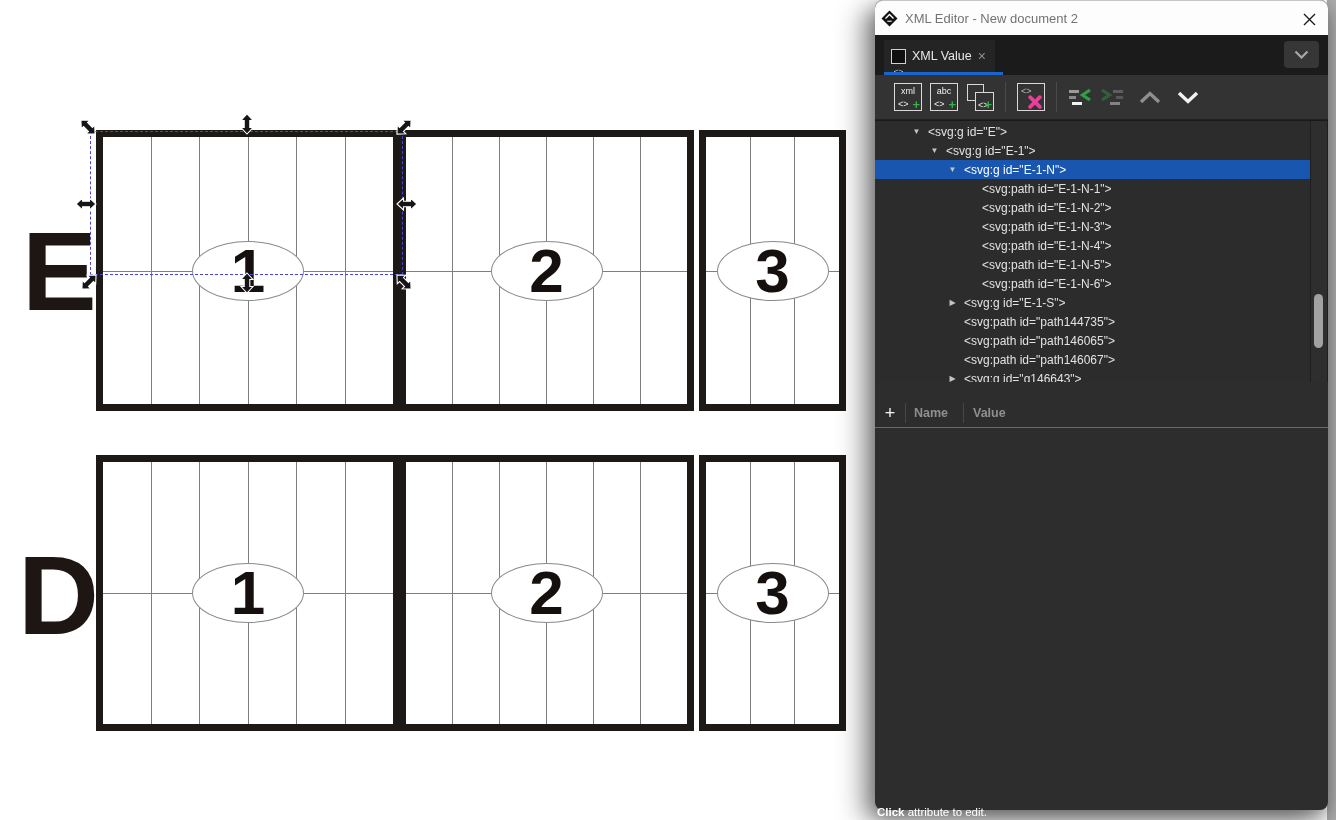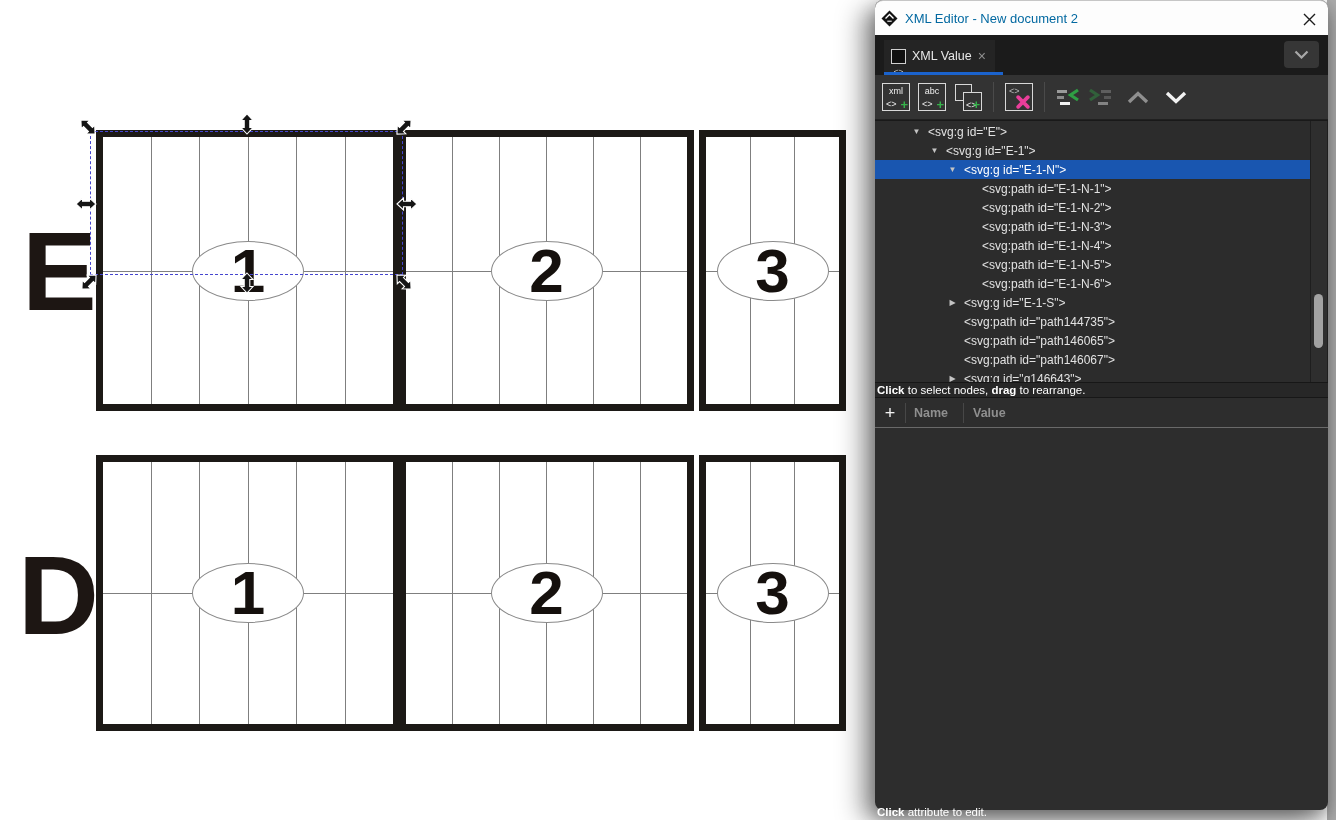--- a/index.html
+++ b/index.html
@@ -31,38 +31,38 @@
   #canvas-scrollbar { position:absolute; right:0; top:0; width:9px; height:820px; background:#adadad; }
 
   
   #xml-dialog { position:absolute; left:875px; top:0; width:453px; height:810px;
      background:#2d2d2d; border-radius:8px; z-index:40;
      box-shadow:-14px 10px 26px rgba(0,0,0,.36), 0 8px 20px rgba(0,0,0,.42); }
 
   .titlebar { position:absolute; left:0; top:0; width:100%; height:35px; background:#fdfdfd;
      border-radius:8px 8px 0 0; border-top:1px solid #c6c6c6; display:flex; align-items:center;
      padding-left:6px; gap:7px; }
-  .titlebar .title { font-size:13px; color:#0369a1; }
+  .titlebar .title { font-size:13px; color:#737373; }
   .close-btn { position:absolute; right:11px; top:10px; width:16px; height:16px; display:flex;
      align-items:center; justify-content:center; }
 
   .tabbar { position:absolute; left:0; top:35px; width:100%; height:40px; background:#1b1b1b; }
   .tab { position:absolute; left:9px; top:5px; height:32px; background:#242424; display:flex;
      align-items:center; padding:0 9px 0 7px; gap:6px; }
   .tab-label { font-size:12.5px; color:#e8e8e8; }
   .tab-close { font-size:14px; color:#8f8f8f; line-height:1; }
   .tab-underline { position:absolute; left:9px; bottom:0; width:119px; height:3px; background:#1b63cd; }
   .tab-icon { width:15px; height:15px; border:1px solid #d0d0d0; background:#101010; }
   .tab-icon-bar { height:3px; background:#2fa32f; margin:1px 1px 0 1px; }
   .tab-icon-glyph { display:block; font-size:8px; line-height:8px; text-align:center; color:#e0e0e0; }
   .tab-menu-btn { position:absolute; right:9px; top:6px; width:35px; height:27px; background:#363636;
      border-radius:4px; display:flex; align-items:center; justify-content:center; }
 
   .toolbar { position:absolute; left:0; top:75px; width:100%; height:45px; background:#333333;
-     display:flex; align-items:center; padding-left:7px; gap:8px; border-bottom:1px solid #202020; }
+     display:flex; align-items:center; padding-left:19px; gap:8px; border-bottom:1px solid #202020; }
   .tbtn { display:flex; align-items:center; justify-content:center; }
   .frame-btn { width:28px; height:28px; border:1px solid #d8d8d8; position:relative; }
   .g-top { display:block; font-size:9px; line-height:10px; text-align:center; color:#f0f0f0; margin-top:2px; }
   .g-bot { position:absolute; left:3px; bottom:1px; font-size:9px; color:#f0f0f0; line-height:10px; }
   .g-tl  { position:absolute; left:3px; top:2px; font-size:9px; color:#b9b9b9; line-height:10px; }
   .g-plus { position:absolute; right:1px; bottom:-1px; font-size:13px; font-weight:bold; color:#35b14a; line-height:13px; }
   .dup-btn { width:28px; height:28px; position:relative; }
   .dup-back { position:absolute; left:1px; top:1px; width:17px; height:17px; border:1px solid #d8d8d8; }
   .dup-front { position:absolute; right:0; bottom:0; width:19px; height:19px; border:1px solid #d8d8d8; background:#333; }
   .dup-front .g-bot { left:2px; bottom:0; }
@@ -371,23 +371,20 @@
         <div class="trow" style="padding-left: 72px;">
           <span class="arrow">▶</span>
           <span>&lt;svg:g id="g146643"&gt;</span>
         </div>
       </div>
     <div class="scroll-track">
       <div class="scroll-thumb"></div>
     </div>
   </div>
 
-  <div class="statusbar">
-    <span><b>Click</b><span> to select nodes, </span><b>drag</b><span> to rearrange.</span></span>
-  </div>
 
   <div class="attr-head">
     <span class="plus-btn">+</span>
     <span class="vd"></span>
     <span class="ah-name">Name</span>
     <span class="vd"></span>
     <span class="ah-value">Value</span>
   </div>
 
 

